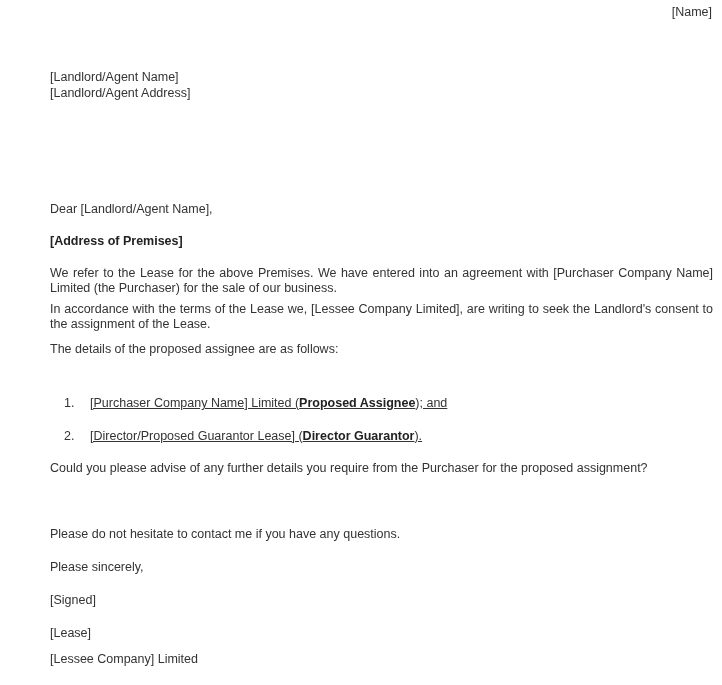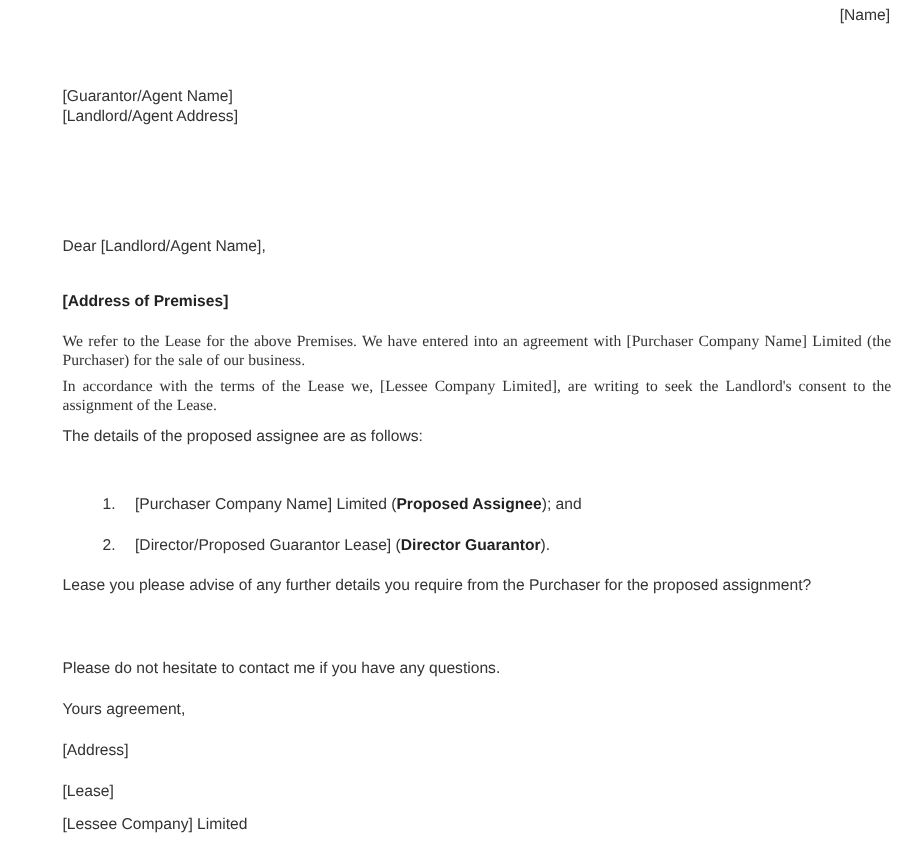--- a/index.html
+++ b/index.html
@@ -3,44 +3,44 @@
 <meta charset="utf-8">
 <style>
   html, body { margin: 0; padding: 0; background: #ffffff; }
   body {
     width: 722px; height: 685px; position: relative; overflow: hidden;
     font-family: "Liberation Sans", sans-serif;
     font-size: 12.5px; color: #333333;
   }
   .line { position: absolute; left: 50px; white-space: nowrap; line-height: 15px; }
   .date { position: absolute; right: 10px; top: 5px; line-height: 15px; }
-  .para { position: absolute; left: 50px; width: 663px; line-height: 15px; text-align: justify; text-align-last: left; font-family: Liberation Serif, serif; }
+  .para { position: absolute; left: 50px; width: 663px; line-height: 15px; text-align: justify; text-align-last: left; }
   .bold { font-weight: bold; color: #222; }
-  .li { position: absolute; left: 82px; white-space: nowrap; line-height: 15px; }
+  .li { position: absolute; left: 64px; white-space: nowrap; line-height: 15px; text-decoration: underline; }
   .li .num { display: inline-block; width: 26px; }
 </style>
 </head>
 <body>
 
 <div>
   <div class="date">[Name]</div>
-  <div class="line" style="top:70px">[Guarantor/Agent Name]</div>
+  <div class="line" style="top:70px">[Landlord/Agent Name]</div>
   <div class="line" style="top:86px">[Landlord/Agent Address]</div>
-  <div class="line" style="top:190px">Dear [Landlord/Agent Name],</div>
+  <div class="line" style="top:202px">Dear [Landlord/Agent Name],</div>
   <div class="line bold" style="top:234px">[Address of Premises]</div>
   <div class="para" style="top:266px">We refer to the Lease for the above Premises. We have entered into an agreement with [Purchaser Company Name] Limited (the Purchaser) for the sale of our business.</div>
   <div class="para" style="top:302px">In accordance with the terms of the Lease we, [Lessee Company Limited], are writing to seek the Landlord's consent to the assignment of the Lease.</div>
   <div class="line" style="top:342px">The details of the proposed assignee are as follows:</div>
 
   <div class="li" style="top:396px">
     <span class="num">1.</span><span>[Purchaser Company Name]  Limited (</span><span class="bold">Proposed Assignee</span><span>); and</span>
   </div>
   <div class="li" style="top:429px">
     <span class="num">2.</span><span>[Director/Proposed Guarantor Lease] (</span><span class="bold">Director Guarantor</span><span>).</span>
   </div>
 
-  <div class="line" style="top:461px">Lease you please advise of any further details you require from the Purchaser for the proposed assignment?</div>
+  <div class="line" style="top:461px">Could you please advise of any further details you require from the Purchaser for the proposed assignment?</div>
   <div class="line" style="top:527px">Please do not hesitate to contact me if you have any questions.</div>
-  <div class="line" style="top:560px">Yours agreement,</div>
-  <div class="line" style="top:593px">[Address]</div>
+  <div class="line" style="top:560px">Please sincerely,</div>
+  <div class="line" style="top:593px">[Signed]</div>
   <div class="line" style="top:626px">[Lease]</div>
   <div class="line" style="top:652px">[Lessee Company] Limited</div>
 </div>
 
 </body></html>

